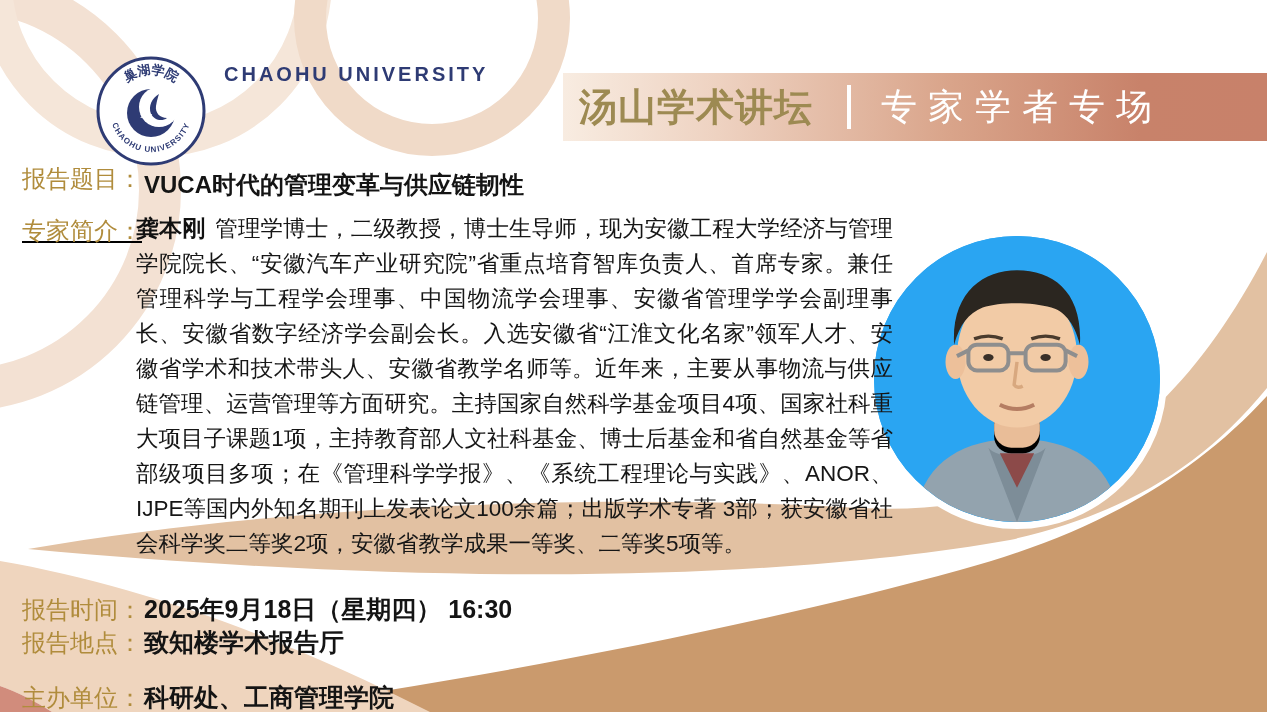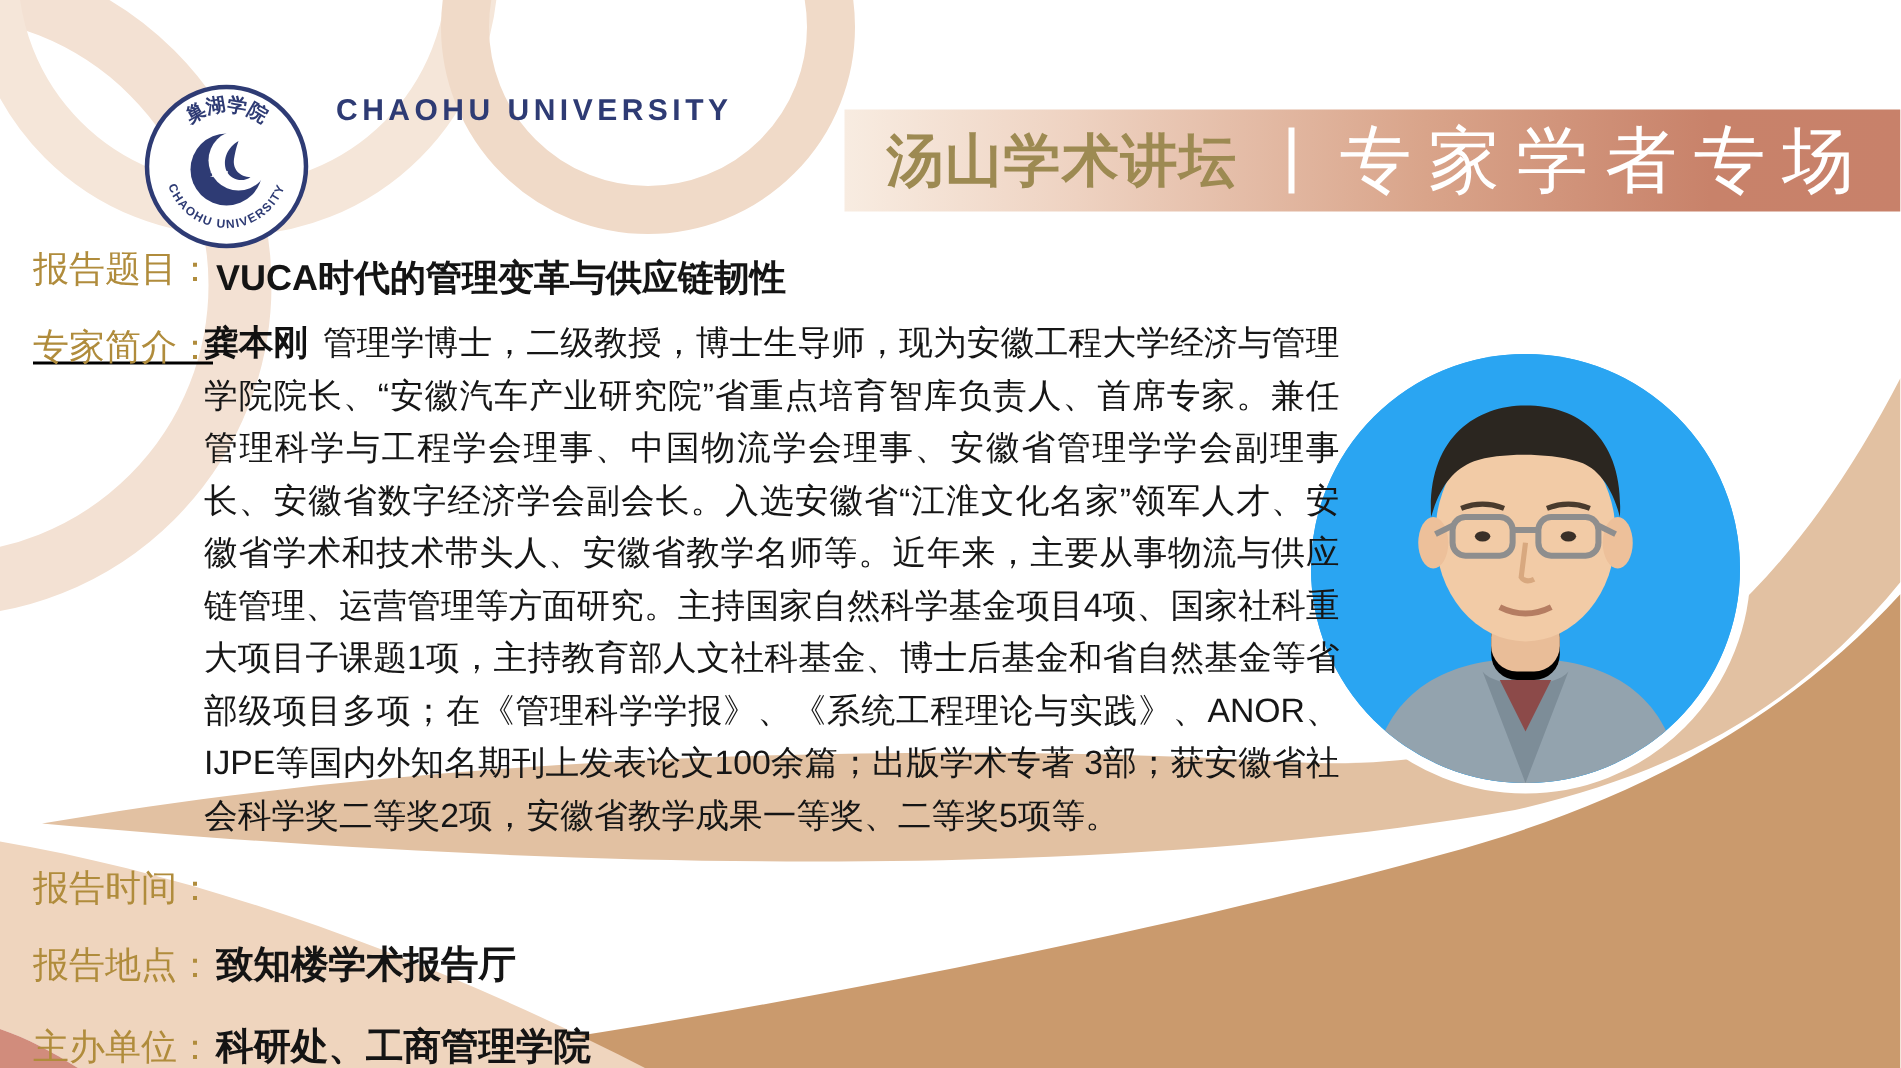--- a/index.html
+++ b/index.html
@@ -13,35 +13,35 @@
   
   .logo-badge{position:absolute;left:96px;top:56px;width:110px;height:110px;z-index:2;}
   .univ-names{position:absolute;left:224px;top:60px;z-index:2;color:#2e3b74;}
   .univ-zh{font-family:"Liberation Serif","DejaVu Serif",serif;font-size:47px;font-weight:700;letter-spacing:5px;line-height:56px;}
   .univ-en{font-size:20px;font-weight:700;letter-spacing:3px;margin-top:3px;}
   .banner{
     position:absolute;left:563px;top:73px;width:704px;height:68px;z-index:2;
     display:flex;align-items:center;
     background:linear-gradient(to right,#f8ece1 0%,#eed2c1 22%,#d9a48a 55%,#c8826a 82%,#c8816a 100%);
   }
-  .banner-forum{font-size:38px;font-weight:800;color:#9d8a52;letter-spacing:1px;padding-left:28px;white-space:nowrap;}
+  .banner-forum{font-size:38px;font-weight:800;color:#9d8a52;letter-spacing:1px;padding-left:16px;white-space:nowrap;}
   .banner-divider{width:4px;height:44px;background:#ffffff;margin:0 30px 0 34px;}
-  .banner-session{font-family:"Liberation Serif","DejaVu Serif",serif;font-size:48px;color:#ffffff;letter-spacing:11px;white-space:nowrap;}
+  .banner-session{font-family:"Liberation Serif","DejaVu Serif",serif;font-size:36px;color:#ffffff;letter-spacing:11px;white-space:nowrap;}
   
   .row{position:absolute;left:22px;z-index:3;display:flex;align-items:center;white-space:nowrap;}
   .row-label{font-size:24px;color:#b08c3c;flex:0 0 auto;}
   .row-value{font-size:24px;font-weight:700;color:#141414;margin-left:2px;margin-top:12px;}
   #row-title{top:157px;}
   #row-expert-label{top:215px;text-decoration:underline;}
   .bio-block{
     position:absolute;left:136px;top:211px;width:757px;z-index:3;
     font-size:22.5px;line-height:35px;color:#161616;text-align:justify;
   }
   .expert-name{font-size:23px;font-weight:800;color:#111111;margin-right:10px;line-height:35px;}
-  #row-time{top:576px;}
+  #row-time{top:593px;}
   #row-location{top:626px;}
   #row-organizer{top:681px;}
   .row-value-big{font-size:25px;font-weight:700;color:#141414;margin-left:2px;}
   
   .photo-wrap{
     position:absolute;left:867px;top:229px;width:286px;height:286px;z-index:2;
     border-radius:50%;border:7px solid #ffffff;overflow:hidden;background:#2aa5f2;
   }
   .photo-wrap svg{display:block;width:100%;height:100%;}
 </style>
@@ -141,20 +141,21 @@
     <ellipse cx="40" cy="42.5" rx="1.8" ry="1.2" fill="#3a3028"></ellipse>
     <ellipse cx="60" cy="42.5" rx="1.8" ry="1.2" fill="#3a3028"></ellipse>
 
     <path d="M 50,44 L 49,52 Q 50,53.5 52,52.5" stroke="#d8a87f" stroke-width="1.2" fill="none"></path>
     <path d="M 44,59 Q 50,62 56,59" stroke="#b57d62" stroke-width="1.4" fill="none"></path>
   </svg>
 </div>
 
 <div class="row" id="row-time">
   <span class="row-label">报告时间：</span>
+  <span class="row-value-big">2025年9月18日（星期四） 16:30</span>
 </div>
 
 <div class="row" id="row-location">
   <span class="row-label">报告地点：</span>
   <span class="row-value-big">致知楼学术报告厅</span>
 </div>
 
 <div class="row" id="row-organizer">
   <span class="row-label">主办单位：</span>
   <span class="row-value-big">科研处、工商管理学院</span>

